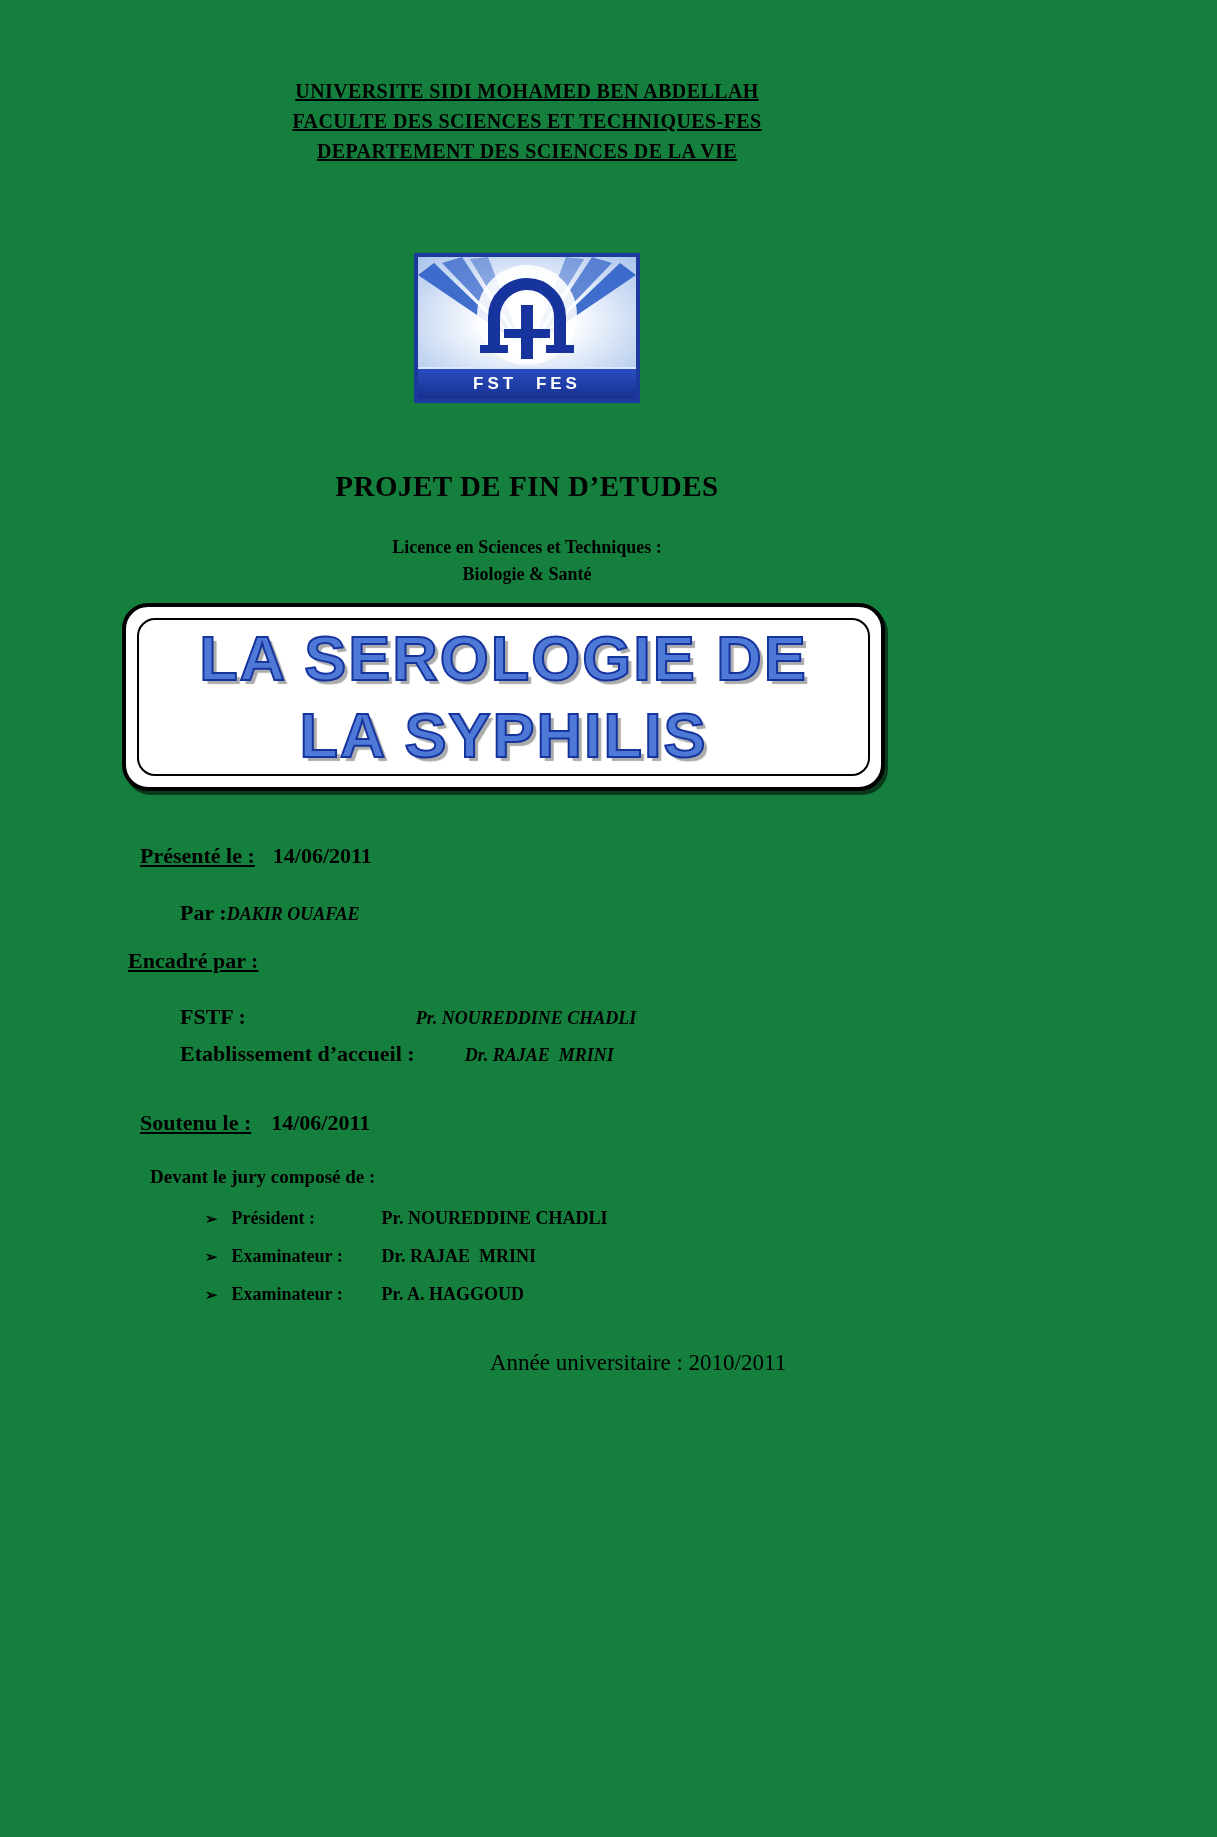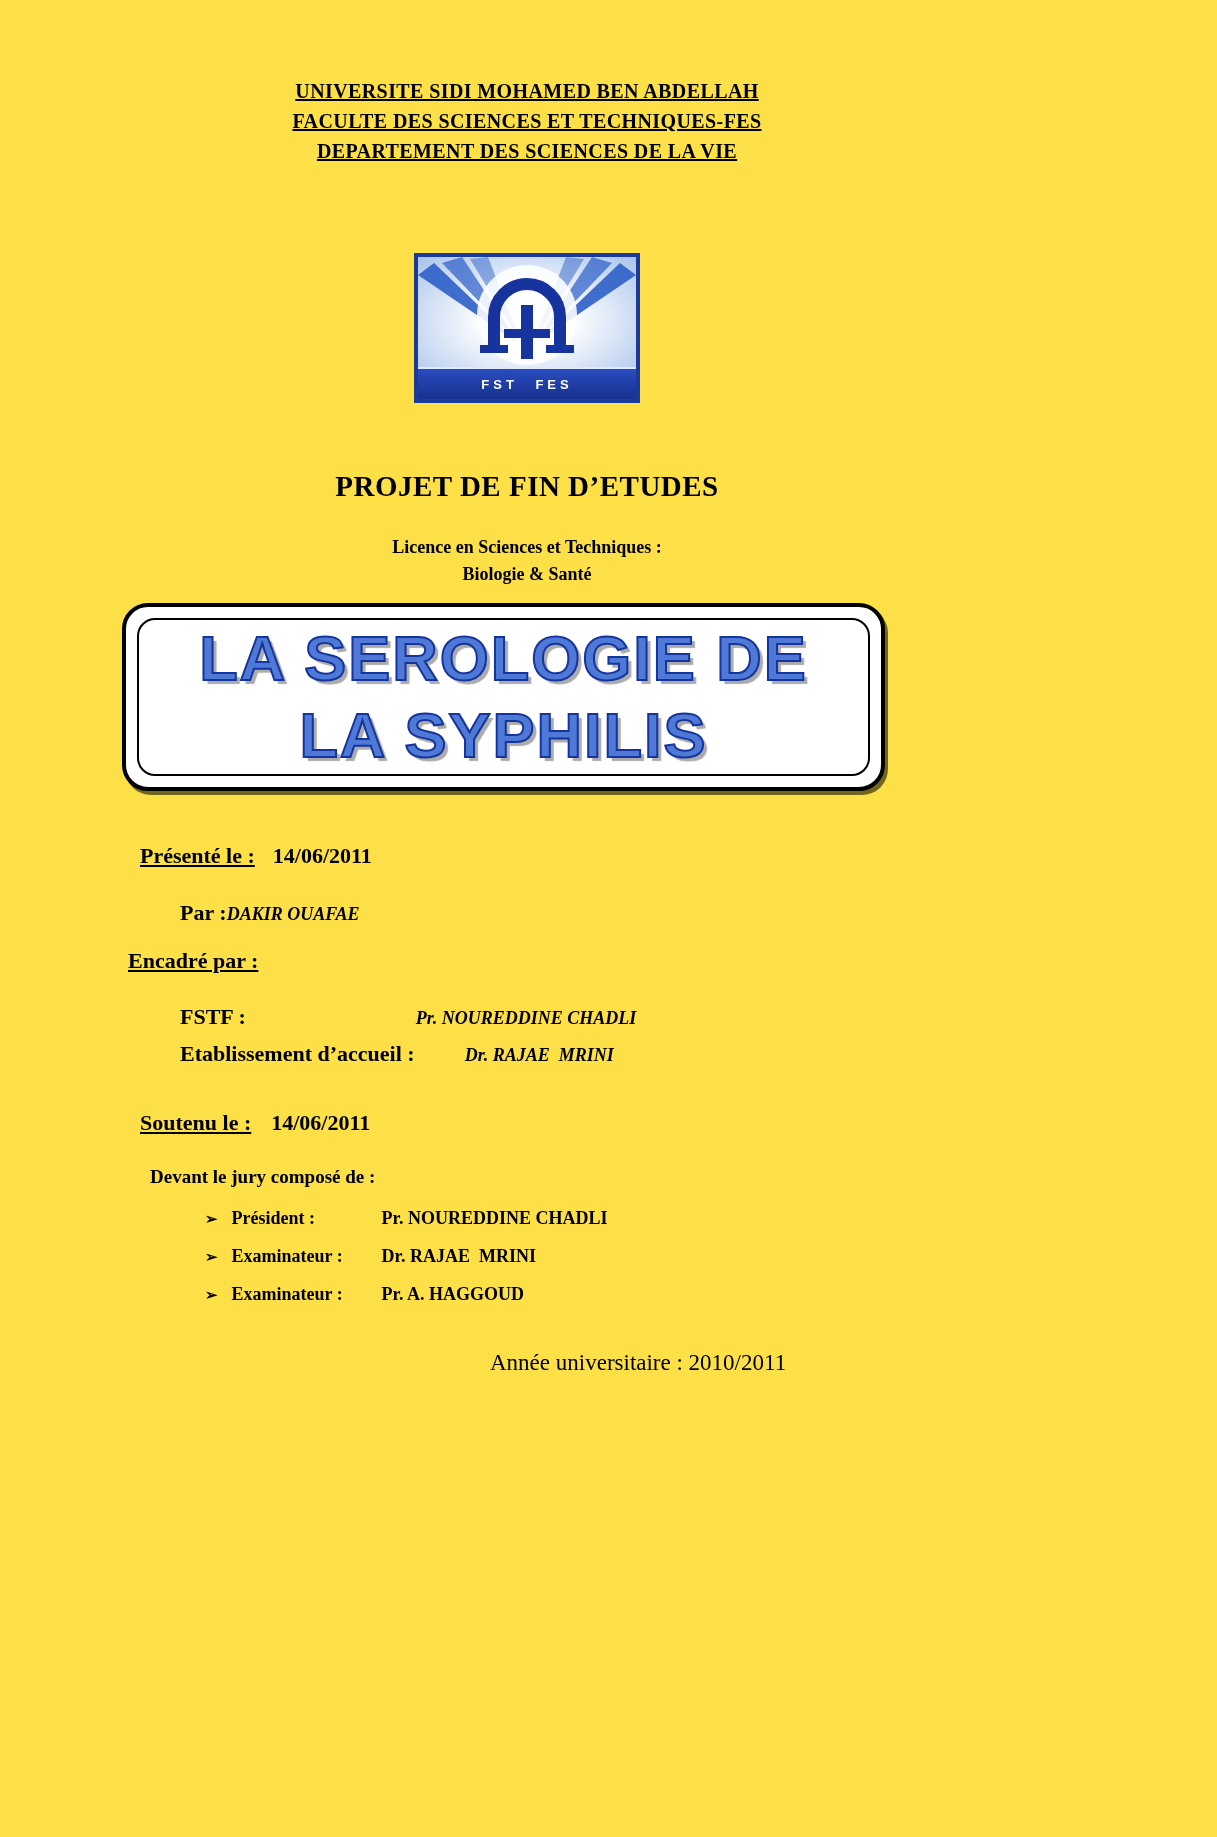--- a/index.html
+++ b/index.html
@@ -1,21 +1,21 @@
 <!DOCTYPE html>
 <html><head>
 <meta charset="utf-8">
 <style>
   html, body { margin: 0; padding: 0; background: #e8e8e8; }
   .page {
     position: relative;
     width: 1217px;
     height: 1837px;
     margin: 0 auto;
-    background: #fde047;
+    background: #15803d;
     font-family: "Liberation Serif", serif;
     color: #000;
     overflow: hidden;
   }
   .abs-center {
     position: absolute;
     left: 527px;
     transform: translateX(-50%);
   }
 
@@ -42,21 +42,21 @@
     background: radial-gradient(ellipse at 50% 58%, #ffffff 28%, #dbe6f7 58%, #a9c3ec 100%);
     overflow: hidden;
   }
   .logo-art svg { display: block; width: 100%; height: 100%; }
   .logo-banner {
     height: 30px;
     background: linear-gradient(180deg, #2a4cc0, #16318f);
     color: #fff;
     font-family: "Liberation Sans", sans-serif;
     font-weight: bold;
-    font-size: 13px;
+    font-size: 17px;
     letter-spacing: 4px;
     word-spacing: 10px;
     display: flex;
     align-items: center;
     justify-content: center;
     border-top: 2px solid #dfe8fa;
   }
 
   
   .project-title {

